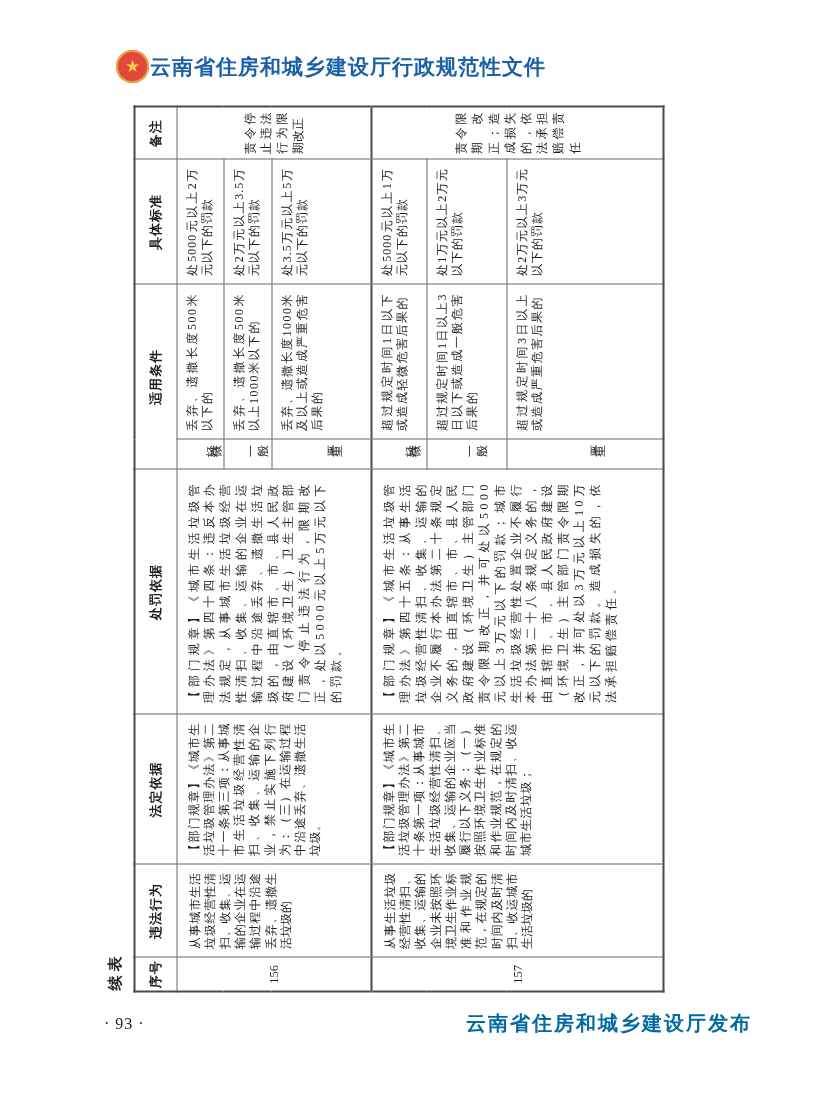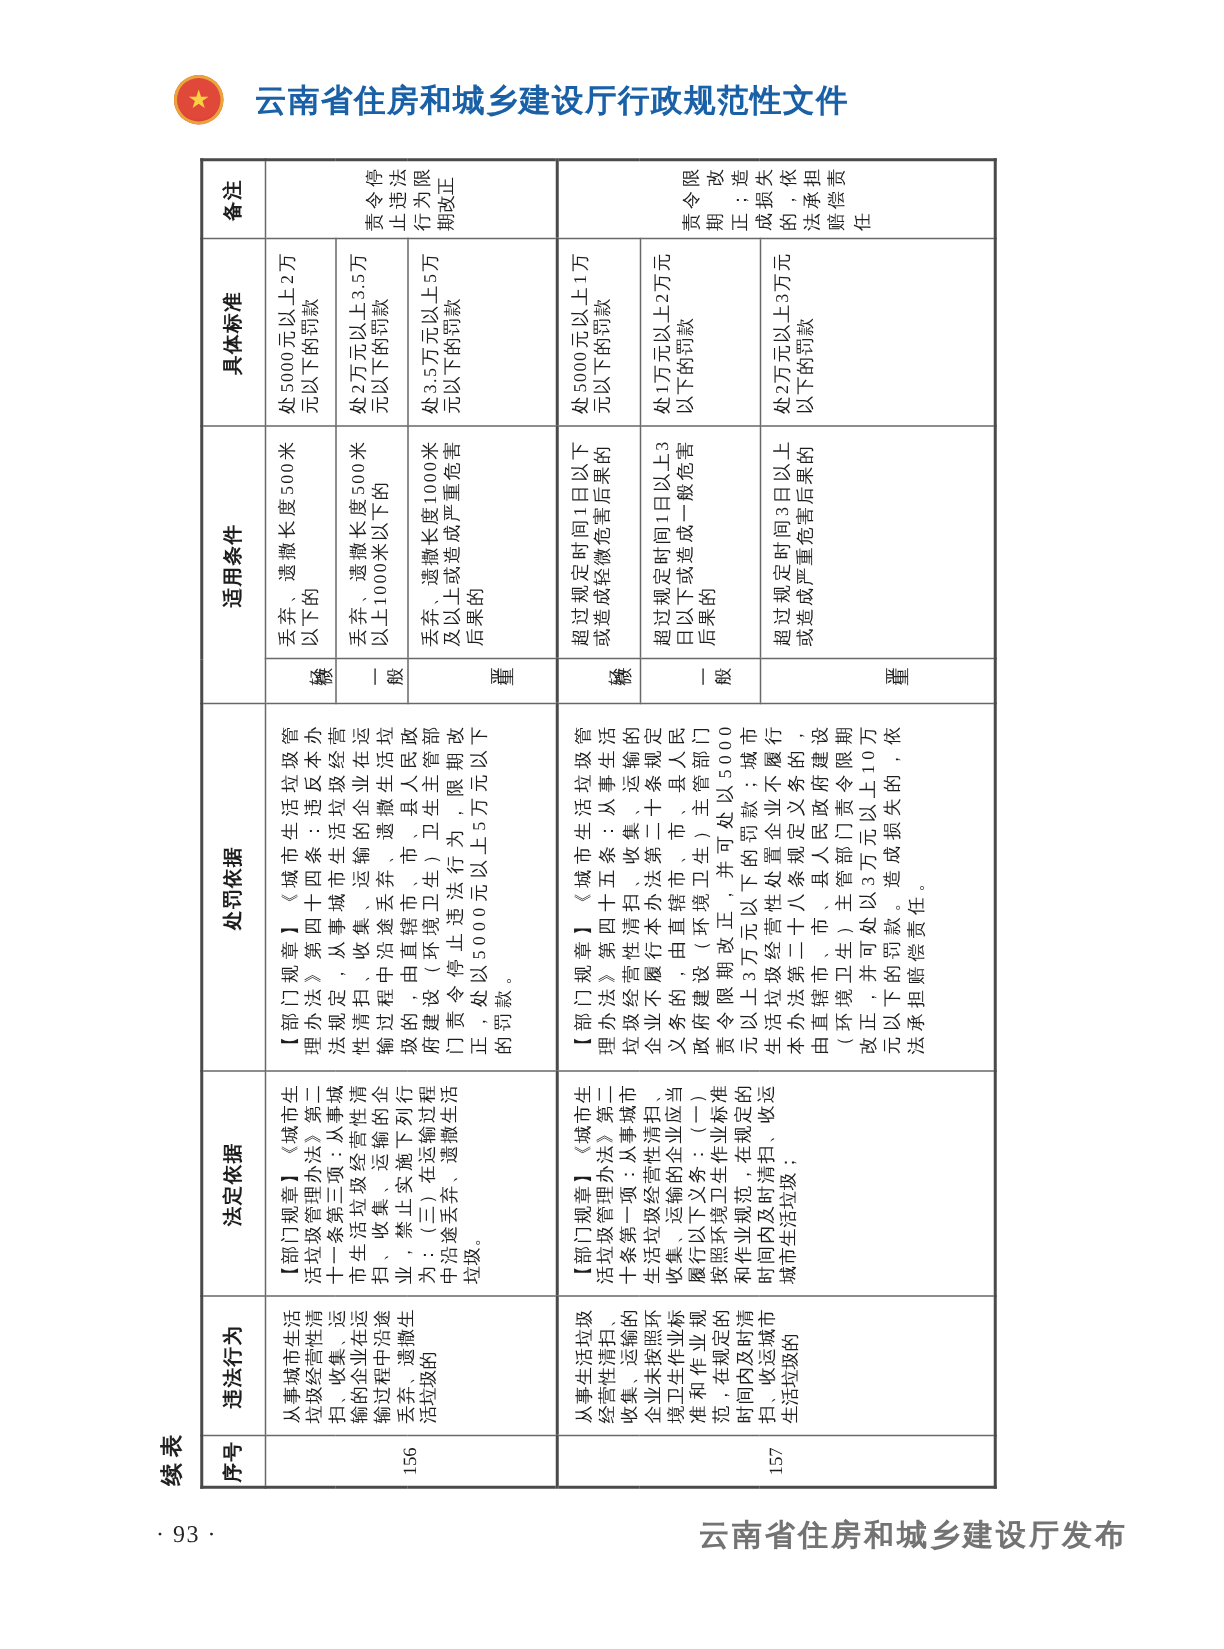--- a/index.html
+++ b/index.html
@@ -2,21 +2,21 @@
 <html><head>
 <meta charset="utf-8">
 <style>
   html,body { margin:0; padding:0; }
   body {
     width:816px; height:1099px; position:relative; background:#ffffff;
     font-family:"Liberation Serif","DejaVu Serif",serif; color:#1d1d1d;
     overflow:hidden;
   }
   
-  .doc-header { position:absolute; left:116px; top:50px; display:flex; align-items:center; gap:21px; }
+  .doc-header { position:absolute; left:116px; top:50px; display:flex; align-items:center; gap:1px; }
   .emblem {
     width:33px; height:33px; border-radius:50%;
     background:radial-gradient(circle at 50% 42%, #e0483a 0 58%, #c92e24 100%);
     box-shadow:inset 0 0 0 2px #eaa43a;
     display:flex; align-items:center; justify-content:center;
   }
   .emblem::after { content:"★"; color:#f9cf43; font-size:17px; line-height:1; }
   .doc-title { font-size:21px; font-weight:bold; color:#1a60a6; letter-spacing:1px; white-space:nowrap; }
 
   
@@ -41,21 +41,21 @@
   td.penalty { letter-spacing:3.5px; padding:9px 11px; line-height:1.32; }
   td.sev { writing-mode:vertical-rl; text-align:center; vertical-align:middle;
            letter-spacing:4px; padding:0 0 0 6px; }
   td.cond { letter-spacing:1.5px; padding:7px 8px; }
   td.std  { letter-spacing:1px; padding:7px 8px; }
   td.remark { vertical-align:middle; text-align:justify; line-height:1.35; padding:4px 5px; }
 
   
   .page-num { position:absolute; left:104px; top:1015px; font-size:16px; letter-spacing:1px; color:#222;text-align:right; }
   .publisher { position:absolute; right:64px; top:1010px; font-size:20px; font-weight:bold;
-               color:#737373; letter-spacing:2px; }
+               color:#0369a1; letter-spacing:2px; }
 </style>
 </head>
 <body>
 
 <div class="doc-header">
   <span class="emblem"></span>
   <span class="doc-title">云南省住房和城乡建设厅行政规范性文件</span>
 </div>
 
 <div class="rotated">

